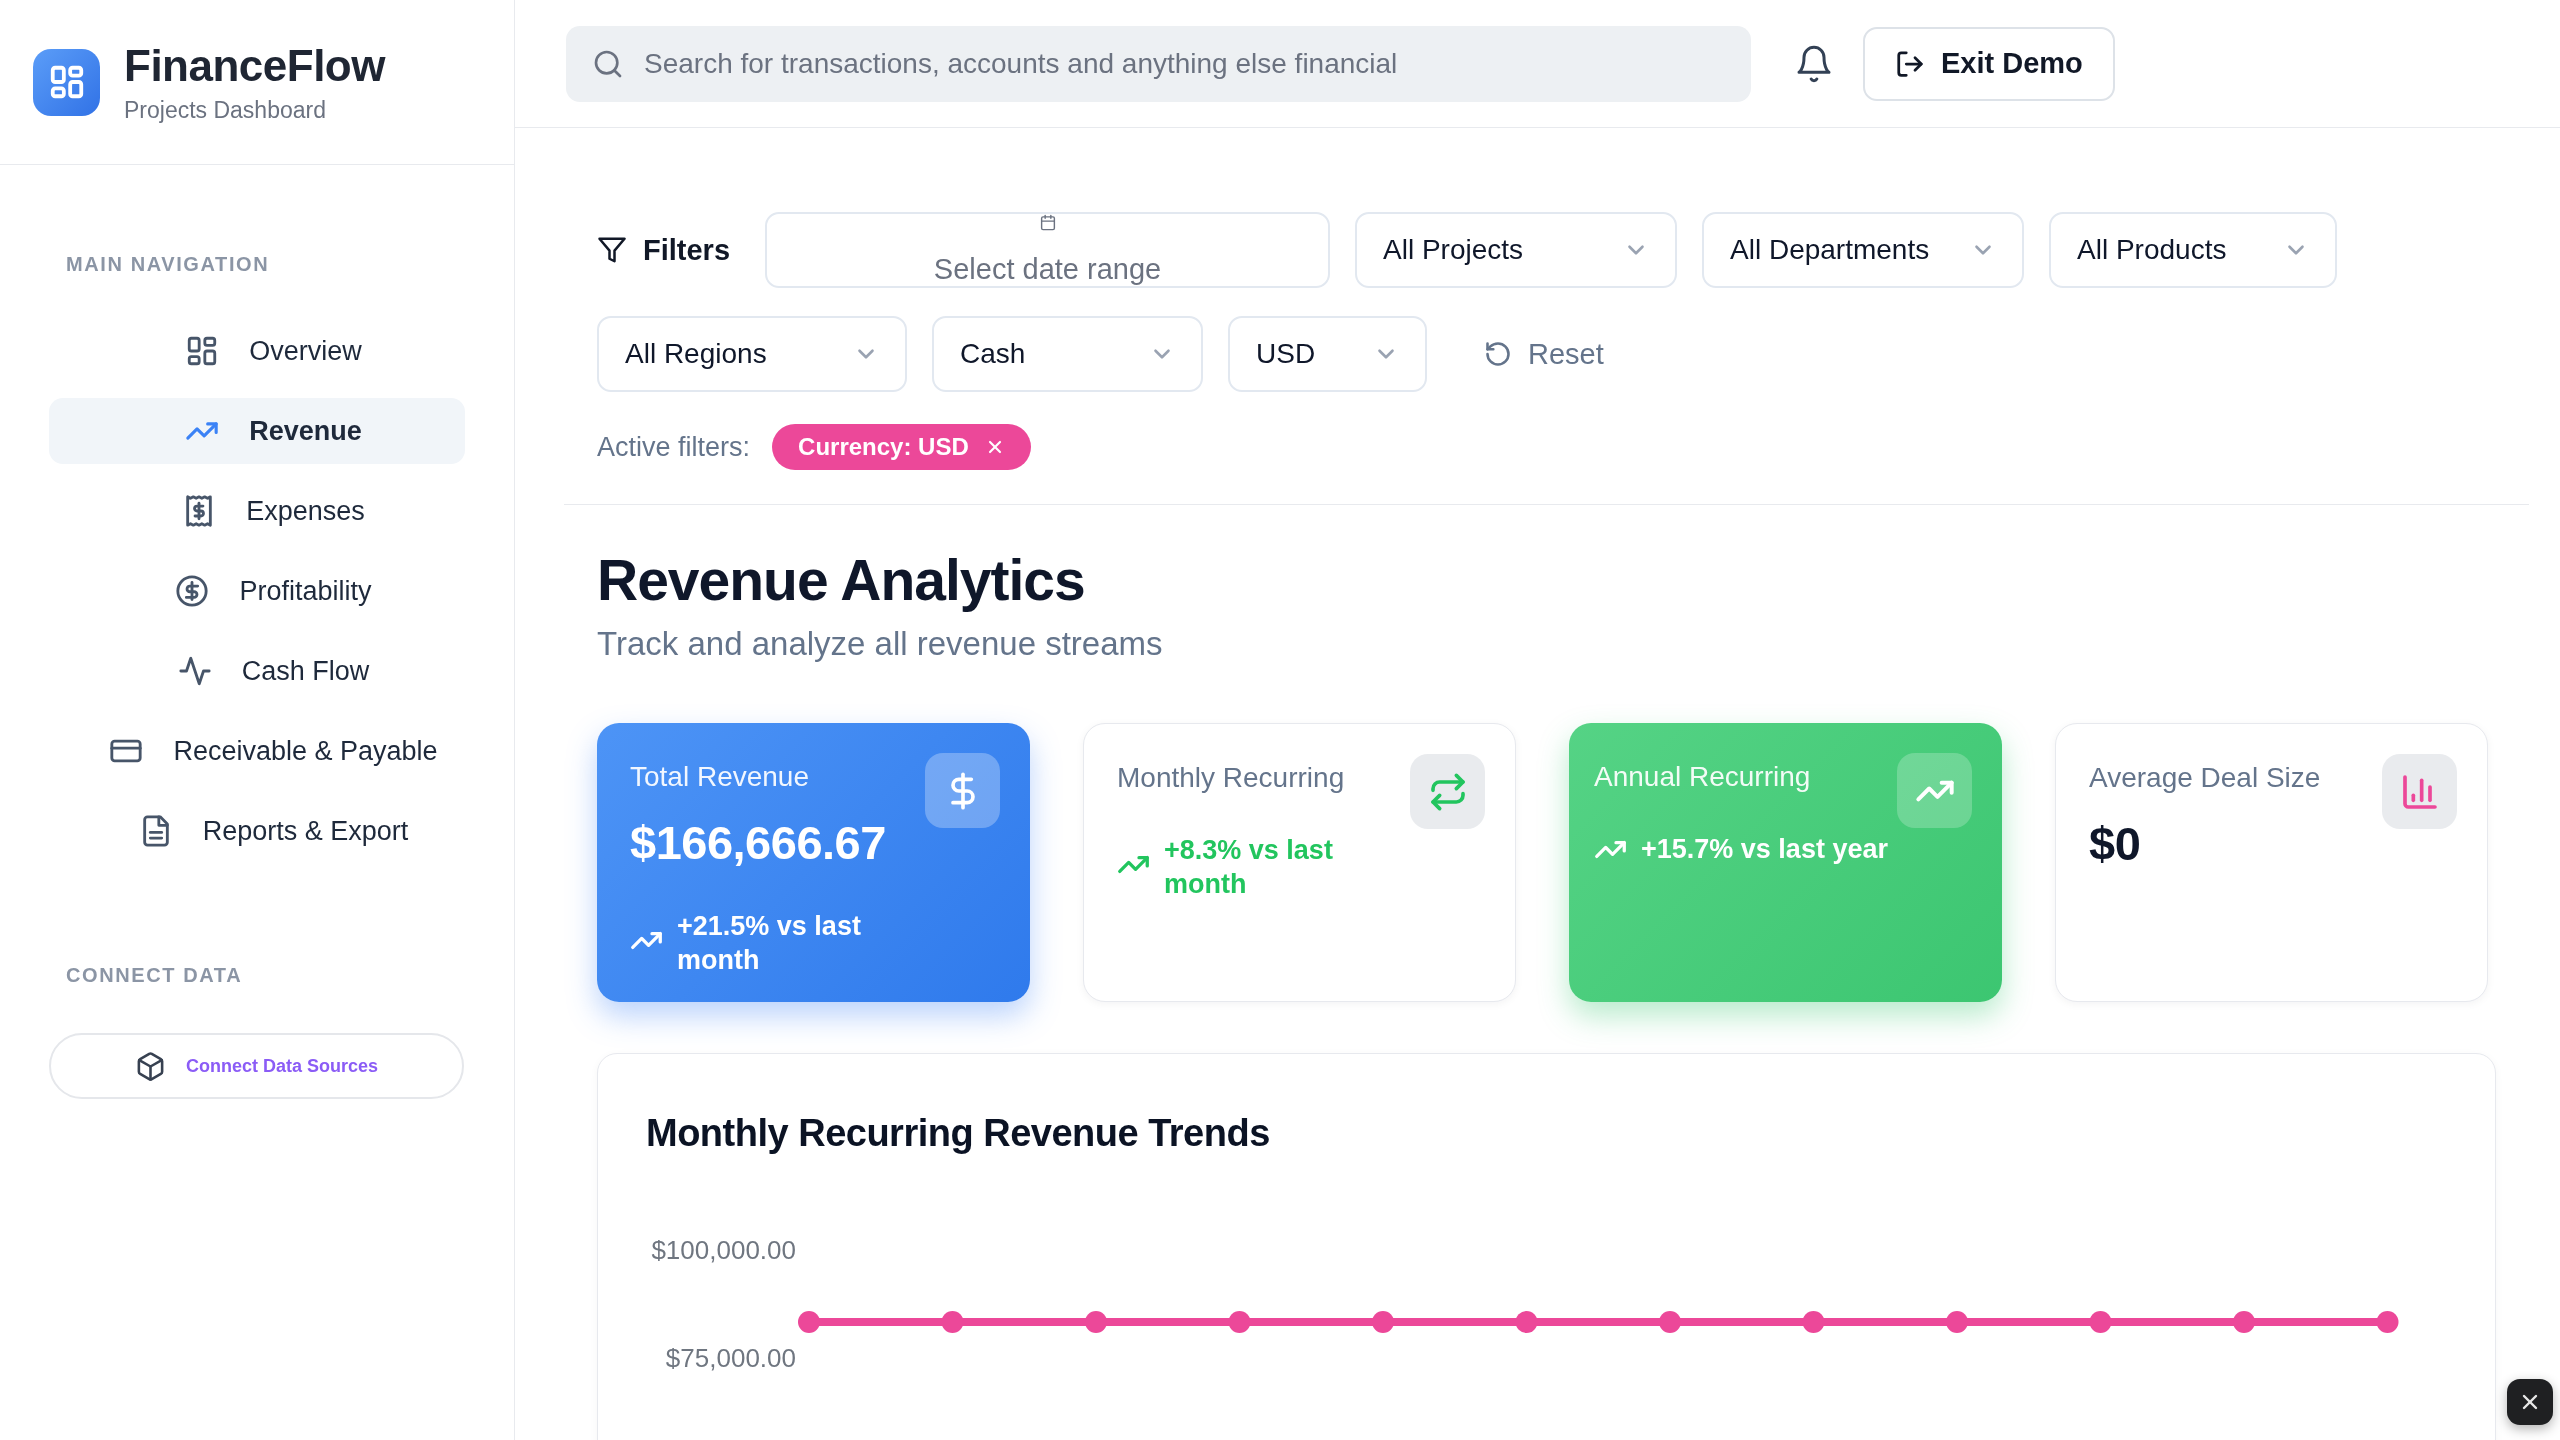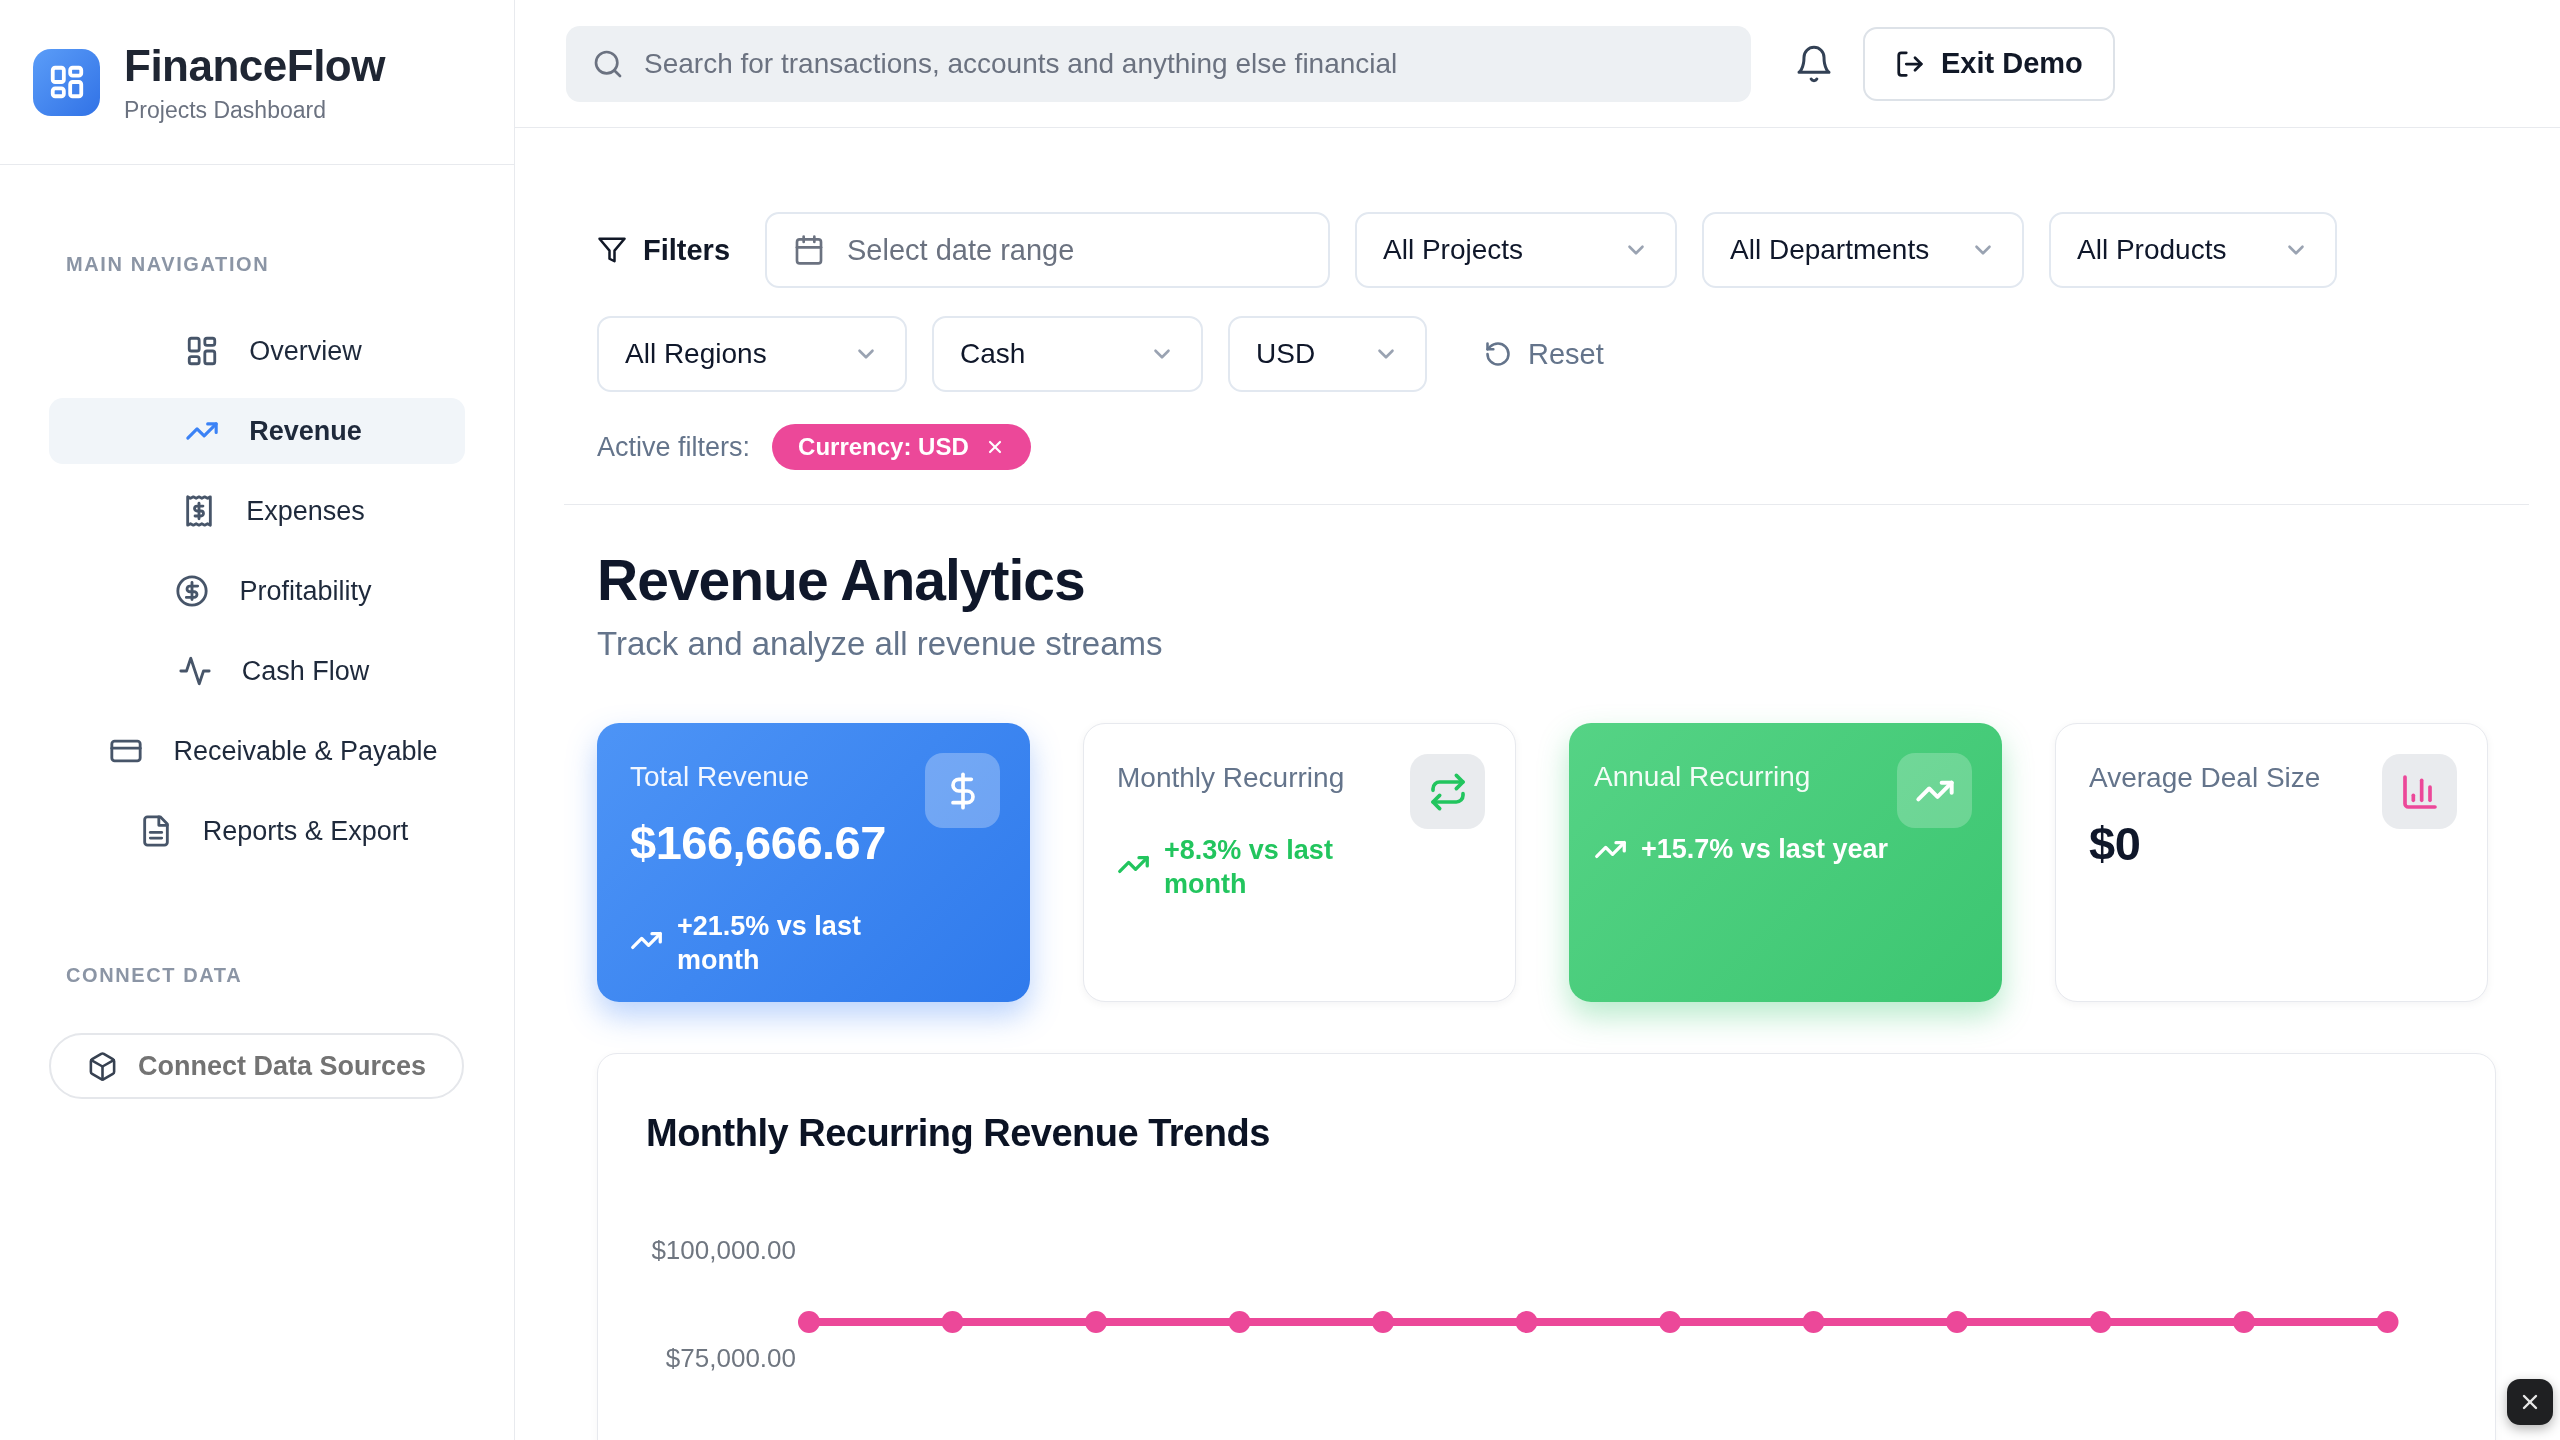--- a/index.html
+++ b/index.html
@@ -17,42 +17,42 @@
   .nav-label { margin:88px 0 42px 17px; font-size:20px; font-weight:700; letter-spacing:1.6px; color:#8b95a5; }
   .nav-item { height:66px; margin-bottom:14px; display:flex; align-items:center; gap:30px; padding-left:33px; border-radius:14px; cursor:pointer;justify-content:center; }
   .nav-item .ni { width:34px; height:34px; color:#475569; flex:0 0 auto; }
   .nav-item .nl { font-size:27px; font-weight:500; color:#1e293b; white-space:nowrap; }
   .nav-item.active { background:#f1f5f9; }
   .nav-item.active .ni { color:#3b82f6; }
   .nav-item.active .nl { font-weight:600; }
   .connect-label { margin:100px 0 46px 17px; font-size:20px; font-weight:700; letter-spacing:1.6px; color:#8b95a5; }
   .connect-btn { width:415px; height:66px; border:2px solid #e5e7eb; border-radius:34px; background:#fff; display:flex; align-items:center; justify-content:center; gap:20px; cursor:pointer; }
   .connect-btn .ci { width:31px; height:31px; color:#374151; }
-  .connect-btn .cl { font-size:27px; font-weight:600; color:#737373; }
+  .connect-btn .cl { font-size:18px; font-weight:600; color:#8b5cf6; }
 
   
   .topbar { position:absolute; left:515px; top:0; right:0; height:128px; background:#fff; border-bottom:1px solid #e8eaee; display:flex; align-items:center; padding:0 33px 0 51px; }
   .searchbox { width:1185px; height:76px; background:#edf0f3; border-radius:14px; display:flex; align-items:center; gap:20px; padding:0 26px; }
   .searchbox .si { width:32px; height:32px; color:#6b7280; flex:0 0 auto; }
   .searchbox input { border:0; outline:0; background:transparent; font-family:"Liberation Sans",sans-serif; font-size:28px; color:#334155; width:100%; }
   .searchbox input::placeholder { color:#6b7280; }
   .bell-btn { margin-left:43px; width:44px; height:44px; background:transparent; border:0; color:#334155; cursor:pointer; }
   .cta { margin-left:63px; height:74px; padding:0 36px; border:0; border-radius:14px; background:#ec4899; color:#fff; display:flex; align-items:center; gap:18px; font-size:29px; font-weight:700; font-family:"Liberation Sans",sans-serif; cursor:pointer; box-shadow:0 6px 18px rgba(236,72,153,.30); }
   .cta .wi { width:32px; height:32px; }
   .exit { margin-left:25px; height:74px; padding:0 30px; border:2px solid #dde2e8; border-radius:14px; background:#fff; color:#111827; display:flex; align-items:center; gap:16px; font-size:29px; font-weight:700; font-family:"Liberation Sans",sans-serif; cursor:pointer; }
   .exit .ei { width:30px; height:30px; }
 
   
   .main { position:absolute; left:515px; top:128px; right:0; bottom:0; padding:84px 64px 0 82px; background:#fff; }
   .frow { display:flex; align-items:center; gap:25px; }
   .frow + .frow { margin-top:28px; }
   .flt-label { display:flex; align-items:center; gap:16px; margin-right:10px; }
   .flt-label .fi { width:30px; height:30px; color:#111827; }
   .flt-label .ft { font-size:29px; font-weight:700; color:#111827; }
-  .date-input { width:565px; height:76px; border:2px solid #e2e8f0; border-radius:14px; display:flex; align-items:center; gap:22px; padding:0 26px; background:#fff; cursor:text; }
+  .date-input { width:565px; height:76px; border:2px solid #e2e8f0; border-radius:14px; display:flex; align-items:center; gap:22px; padding:0 26px; background:#fff; cursor:text;flex-direction:column; }
   .date-input .di { width:32px; height:32px; color:#6b7280; }
   .date-input .dp { font-size:29px; color:#6b7280; }
   .selectbox { height:76px; border:2px solid #e2e8f0; border-radius:14px; background:#fff; display:flex; align-items:center; justify-content:space-between; padding:0 26px; cursor:pointer; }
   .selectbox .sv { font-size:28px; color:#0f172a; }
   .selectbox .ch { width:26px; height:26px; color:#9aa3b2; }
   .w-projects{width:322px}.w-depts{width:322px}.w-products{width:288px}.w-regions{width:310px}.w-cash{width:271px}.w-usd{width:199px}
   .reset-btn { display:flex; align-items:center; gap:16px; background:transparent; border:0; margin-left:32px; cursor:pointer; color:#64748b; font-family:"Liberation Sans",sans-serif; }
   .reset-btn .ri { width:28px; height:28px; }
   .reset-btn .rt { font-size:29px; font-weight:500; color:#64748b; }
   .active-row { margin-top:32px; display:flex; align-items:center; gap:22px; }

